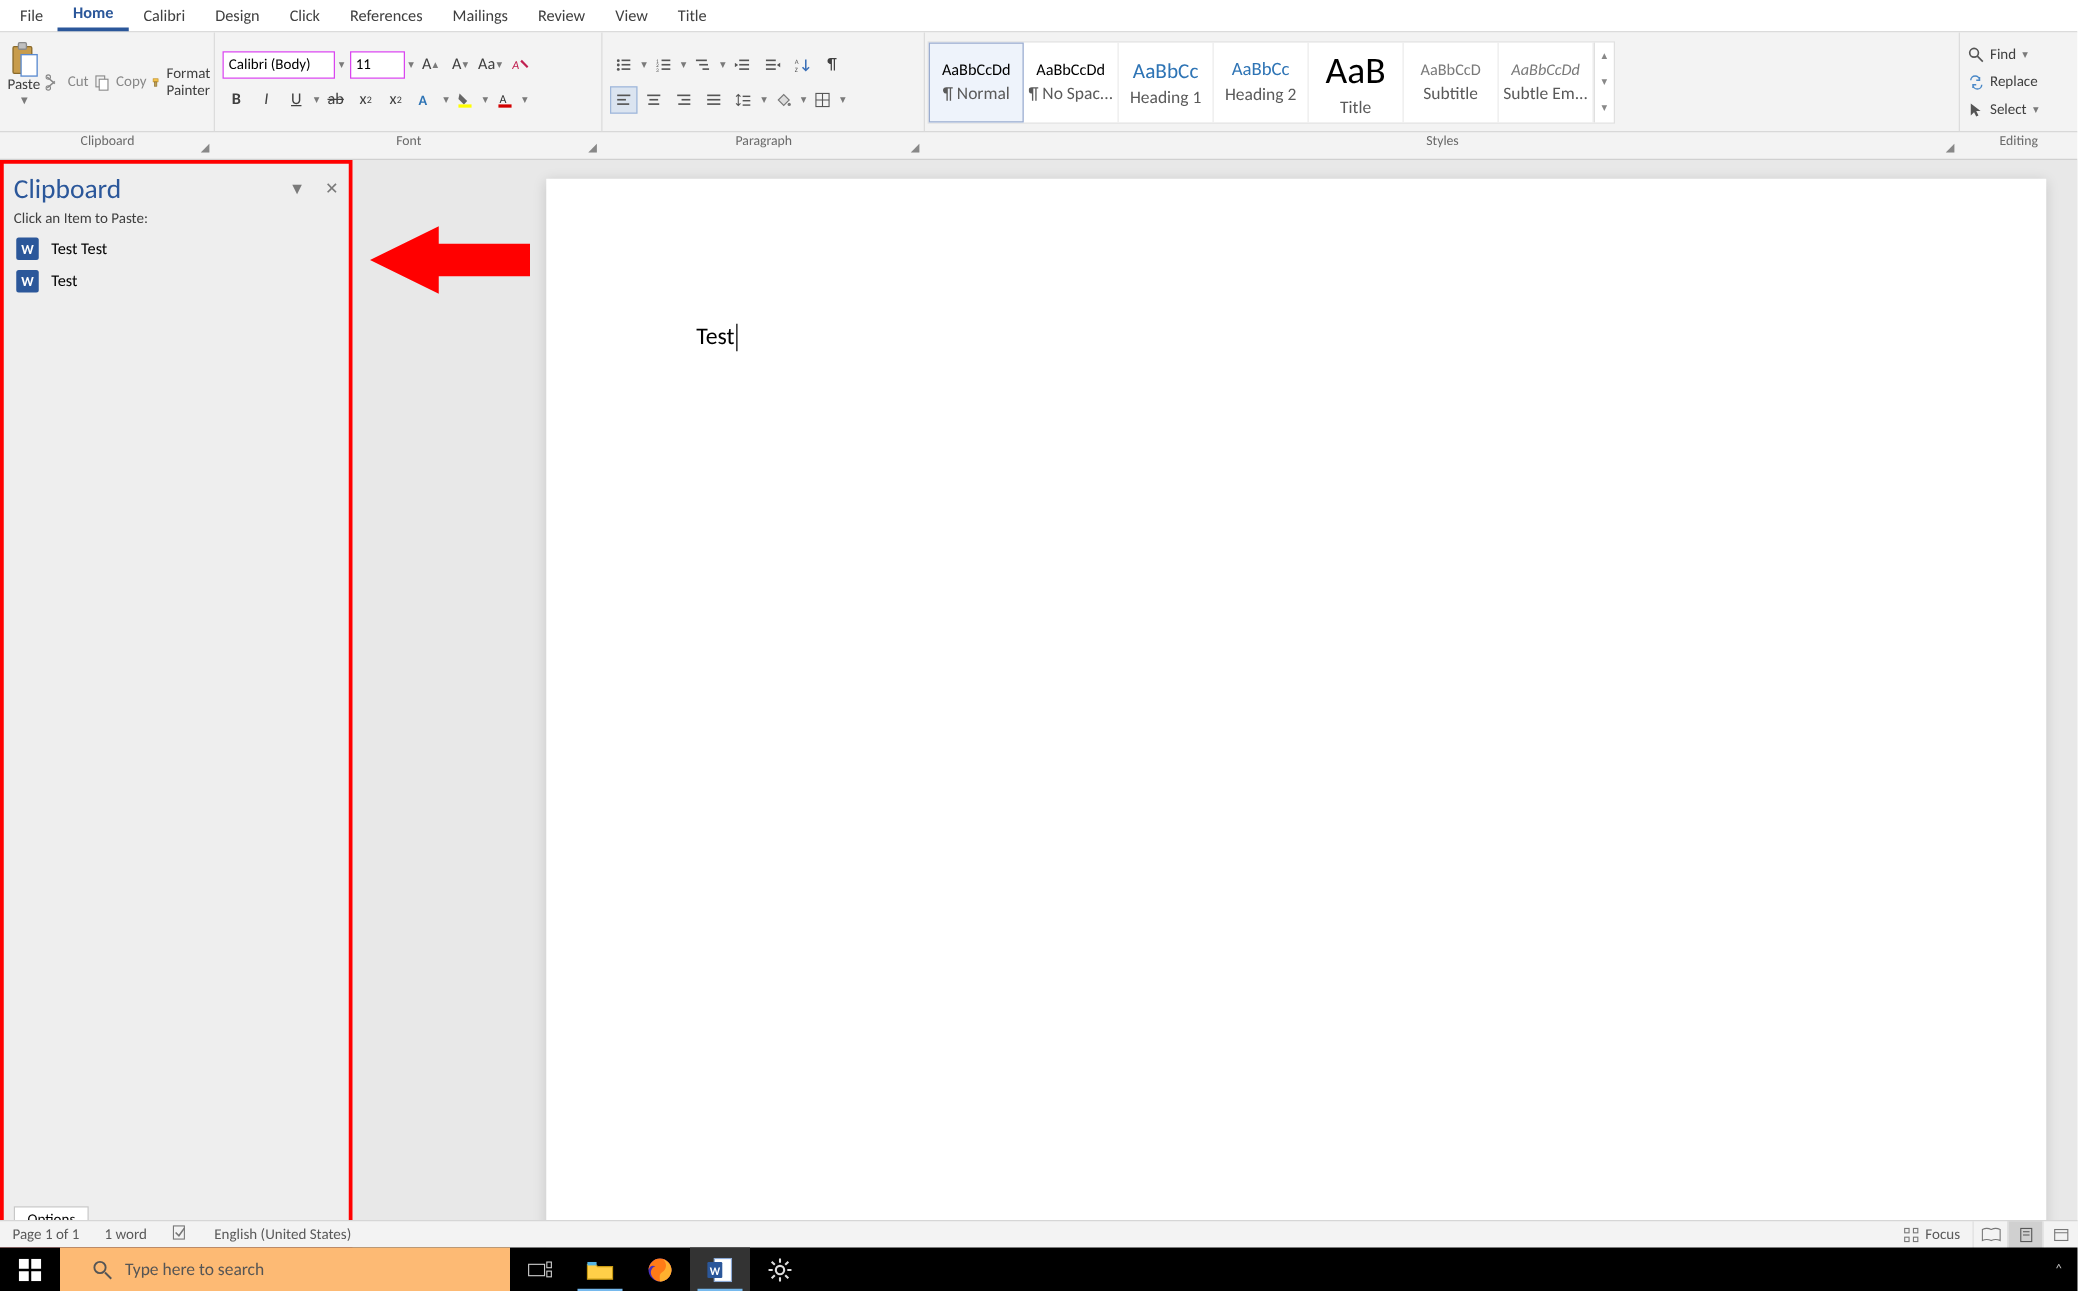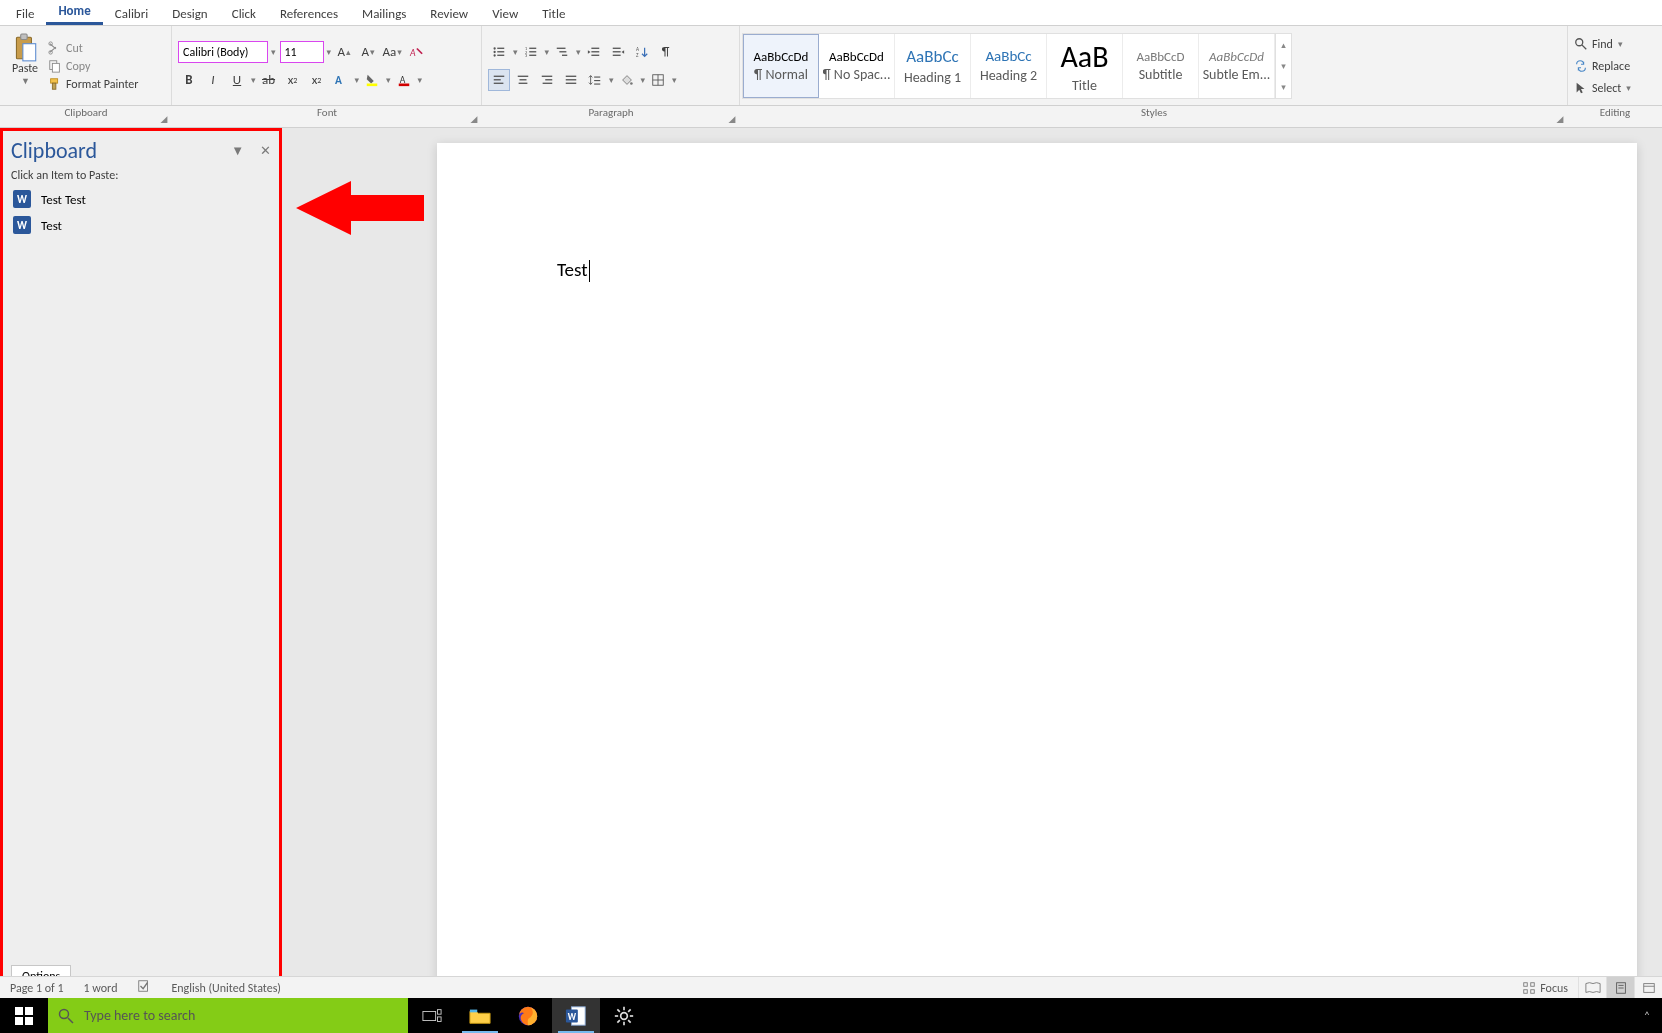--- a/index.html
+++ b/index.html
@@ -14,21 +14,21 @@
 .ribbon { display: flex; align-items: stretch; height: 80px; background: #f3f3f3; border-bottom: 1px solid #d0d0d0; font-size: 12px; color: #404040; }
 .ribgroup { display: flex; flex-direction: column; border-right: 1px solid #dcdcdc; position: relative; }
 .ribgroup .body { flex: 1; display: flex; align-items: center; padding: 2px 6px; }
 .riblabelrow { height: 22px; background: #f3f3f3; border-bottom: 1px solid #d0d0d0; display: flex; font-size: 11px; color: #6a6a6a; }
 .riblabel { text-align: center; position: relative; }
 .riblabel .launcher { position: absolute; right: 2px; bottom: 2px; width: 12px; height: 12px; font-size: 9px; color: #888; }
 
 .paste-btn { display:flex; flex-direction:column; align-items:center; width:38px; height:70px; padding-top:2px; }
 .paste-btn svg { width:26px; height:30px; }
 .paste-btn .lbl { font-size:12px; margin-top:-2px; }
-.clip-stack { display:flex; flex-direction:column; gap:4px; margin-left:4px; }
+.clip-stack { display:flex; flex-direction:row; gap:4px; margin-left:4px; }
 .clip-stack .row { display:flex; align-items:center; gap:4px; font-size:12px; color:#888; }
 .clip-stack .row svg { width:14px; height:14px; }
 .clip-stack .row .t { font-size:12px; }
 
 .fontbox, .sizebox { border:1px solid #d946ef; background:#fff; font-size:12px; height:22px; }
 .fontbox { width:90px; padding:2px 4px; }
 .sizebox { width:44px; padding:2px 4px; margin-left:2px; }
 
 .ibtn { width:22px; height:22px; display:inline-flex; align-items:center; justify-content:center; font-size:13px; color:#404040; }
 .ibtn svg { width:14px; height:14px; }
@@ -73,21 +73,21 @@
 .page .caret { display:inline-block; width:1px; height:22px; background:#000; vertical-align:middle; margin-left:1px; } 
 .status { position:absolute; left:0; right:0; bottom:35px; height:22px; background:#f3f3f3; border-top:1px solid #d6d6d6; display:flex; align-items:center; font-size:12px; color:#5a5a5a; }
 .status .sl { padding:0 10px;text-align:center; }
 .status .spacer { flex:1; }
 .status .viewbtn { width:28px; height:22px; display:flex; align-items:center; justify-content:center; border-left:1px solid #e0e0e0; }
 .status .viewbtn.active { background:#d0d0d0; }
 
 
 .taskbar { position:absolute; left:0; right:0; bottom:0; height:35px; background:#000; display:flex; align-items:center; color:#fff; font-size:14px; }
 .taskbar .start { width:48px; height:35px; display:flex; align-items:center; justify-content:center; }
-.taskbar .search { flex:0 0 360px; height:35px; background:#84cc16; color:#555; display:flex; align-items:center; padding:0 10px; gap:10px; }
+.taskbar .search { flex:0 0 360px; height:35px; background:#fdba74; color:#555; display:flex; align-items:center; padding:0 26px; gap:10px; }
 .taskbar .tbtn { width:48px; height:35px; display:flex; align-items:center; justify-content:center; position:relative; }
 .taskbar .tbtn.active::after { content:""; position:absolute; left:6px; right:6px; bottom:0; height:2px; background:#76b9ed; }
 .taskbar .tbtn.current { background:#333; }
 .taskbar .tspacer { flex:1; }
 .taskbar .chev { width:30px; text-align:center; color:#bbb; font-size:12px; }
 
 .caret-dd { font-size:9px; color:#7a7a7a; margin-left:1px; }
 
 .word-mini { width:18px; height:18px; background:#2b579a; color:#fff; font-size:11px; font-weight:700; display:flex; align-items:center; justify-content:center; border-radius:2px; }
 </style>

